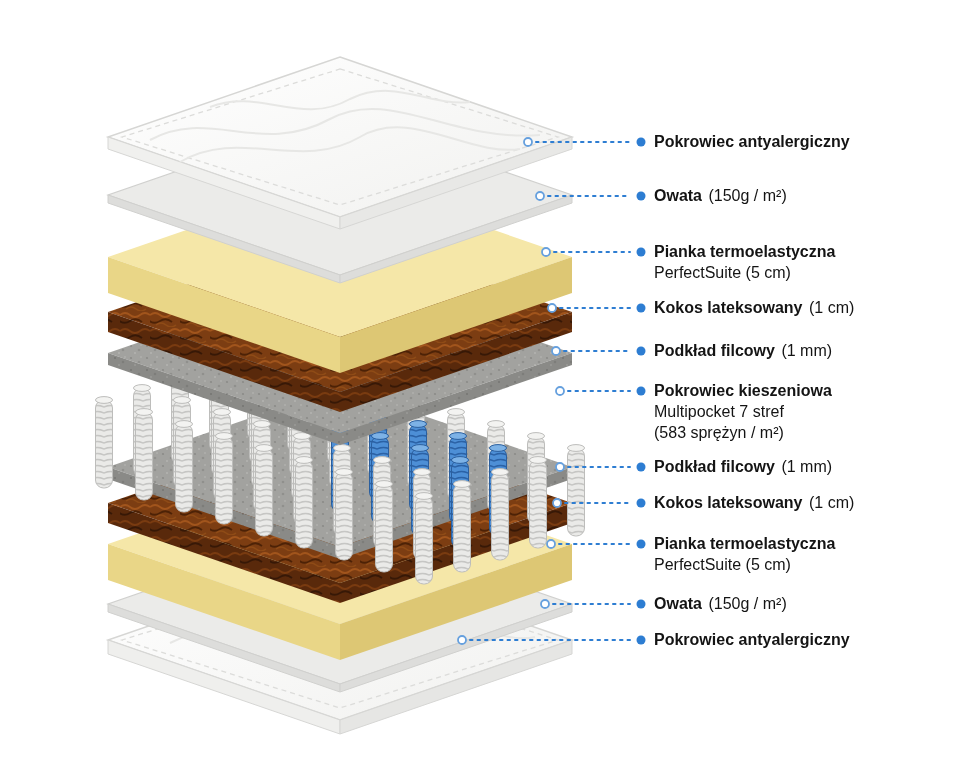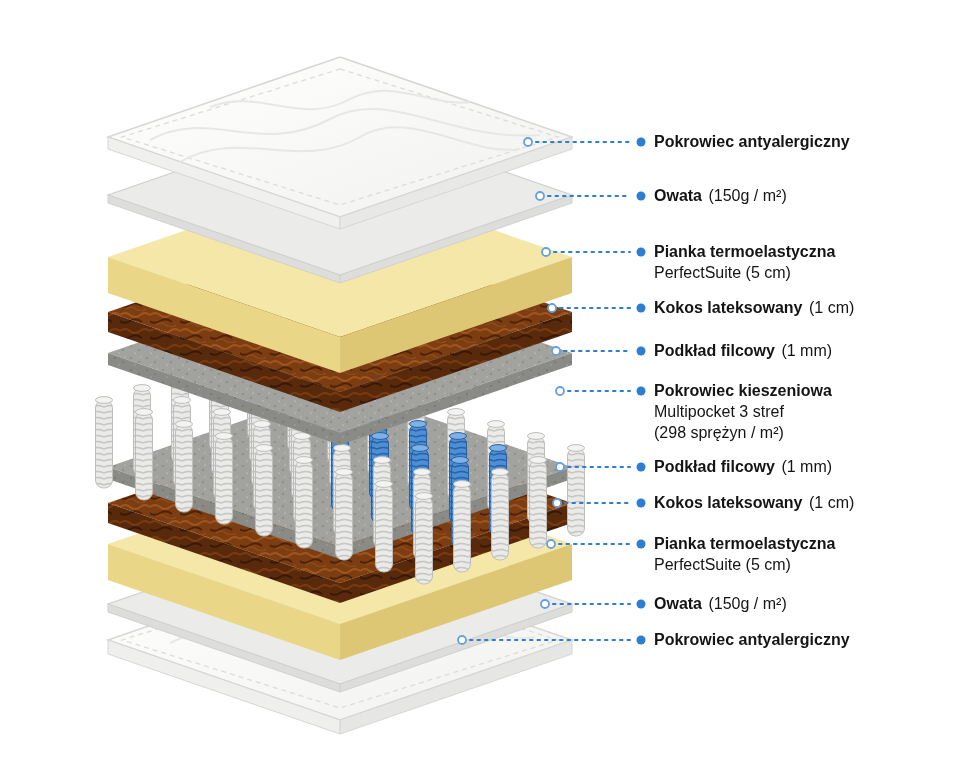--- a/index.html
+++ b/index.html
@@ -382,22 +382,22 @@
     <div class="sub">PerfectSuite (5 cm)</div>
   </div>
   <div class="label" style="top:290px">
     <span class="b">Kokos lateksowany</span> <span class="r">(1 cm)</span>
   </div>
   <div class="label" style="top:333px">
     <span class="b">Podkład filcowy</span> <span class="r">(1 mm)</span>
   </div>
   <div class="label" style="top:373px">
     <div><span class="b">Pokrowiec kieszeniowa</span></div>
-    <div class="sub">Multipocket 3 stref</div>
-    <div class="sub">(298 sprężyn / m²)</div>
+    <div class="sub">Multipocket 7 stref</div>
+    <div class="sub">(583 sprężyn / m²)</div>
   </div>
   <div class="label" style="top:449px">
     <span class="b">Podkład filcowy</span> <span class="r">(1 mm)</span>
   </div>
   <div class="label" style="top:485px">
     <span class="b">Kokos lateksowany</span> <span class="r">(1 cm)</span>
   </div>
   <div class="label" style="top:526px">
     <div><span class="b">Pianka termoelastyczna</span></div>
     <div class="sub">PerfectSuite (5 cm)</div>

